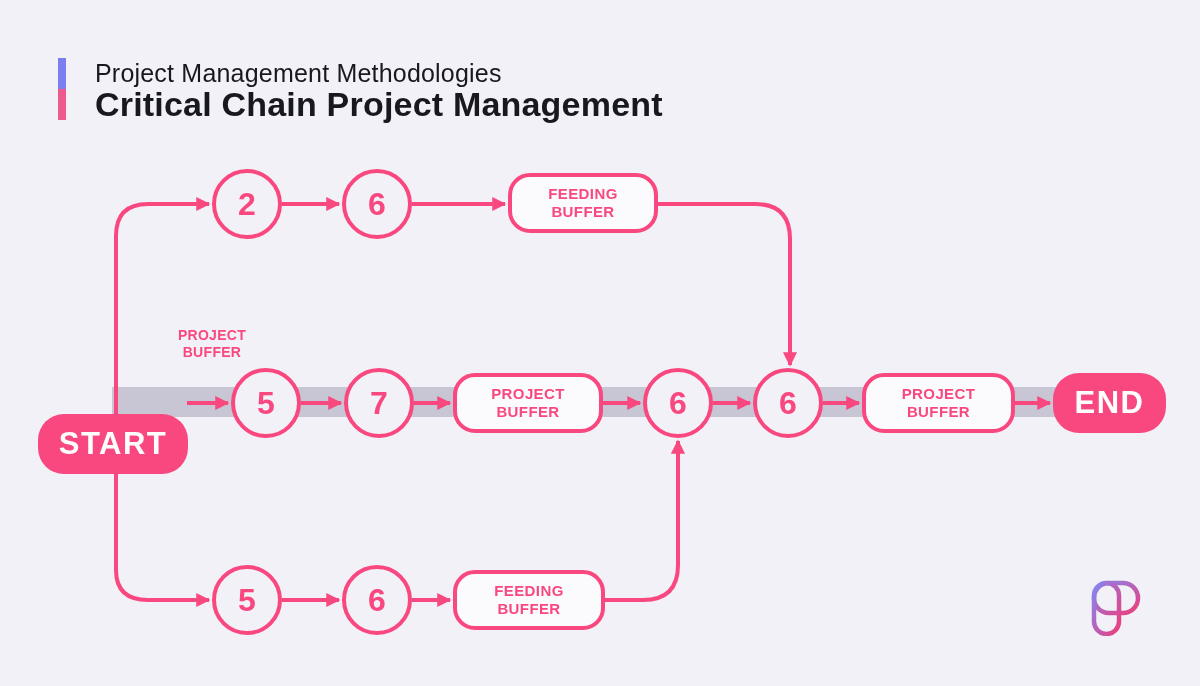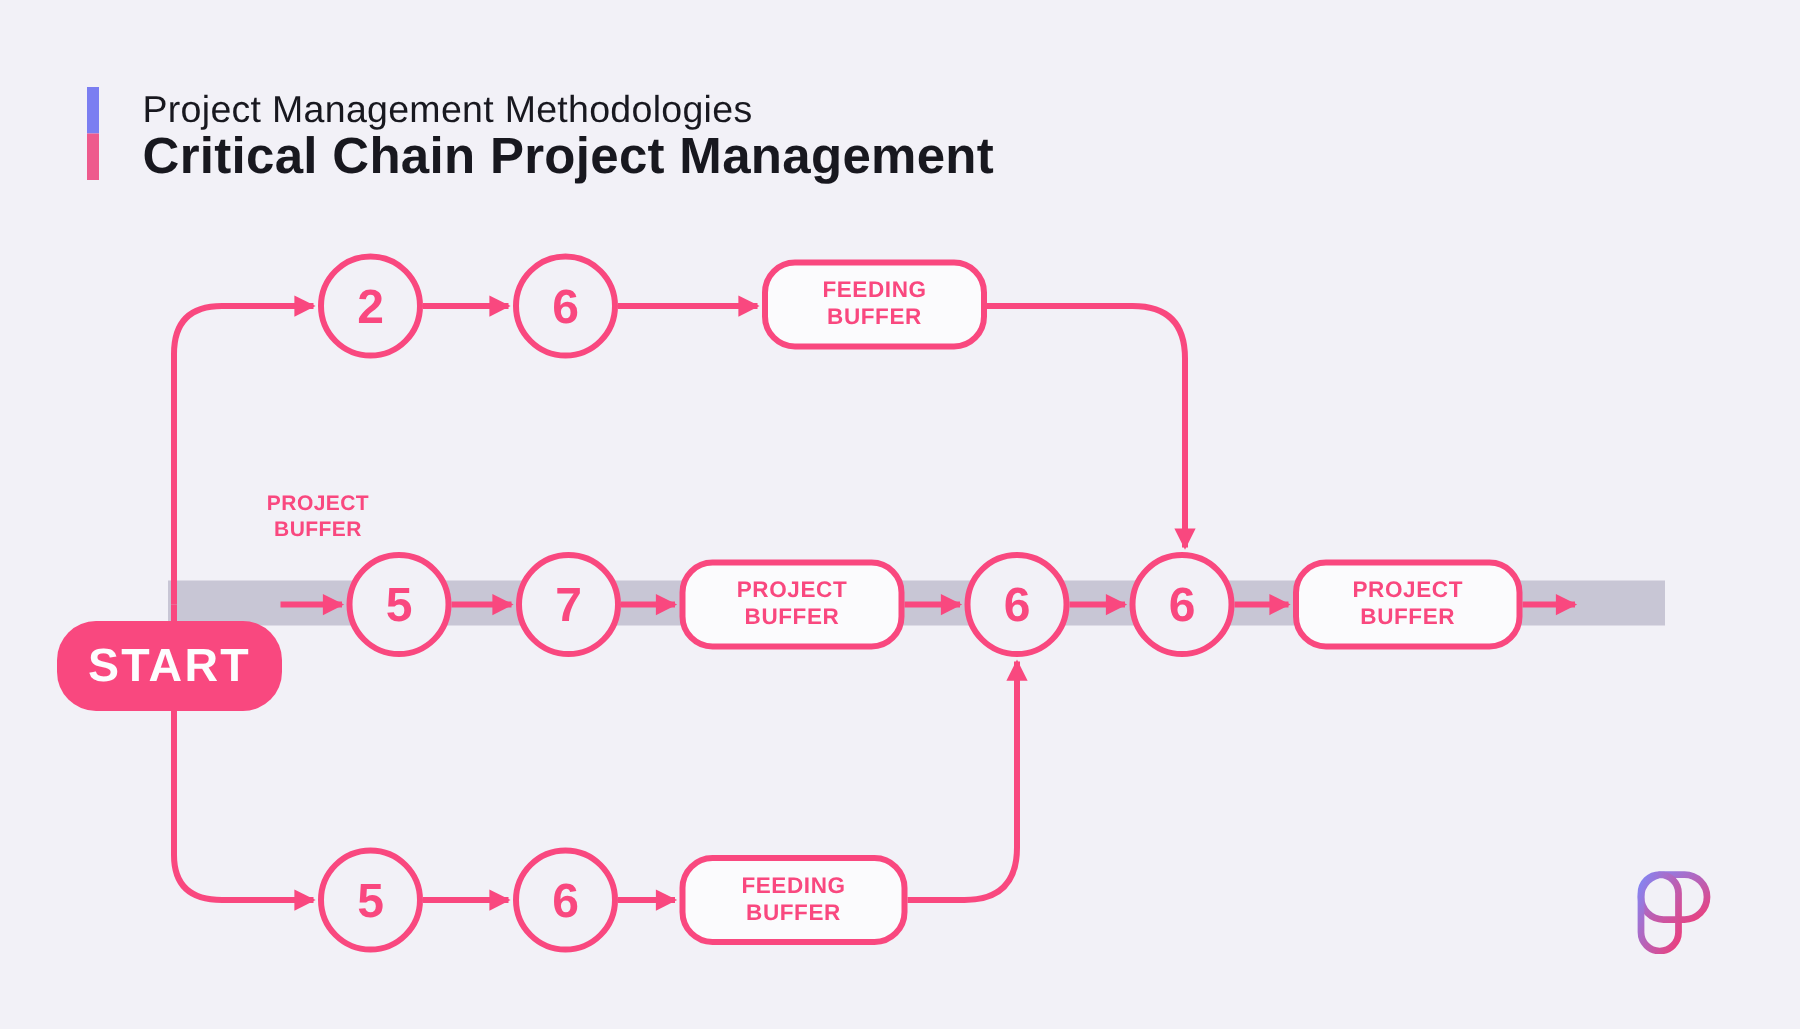--- a/index.html
+++ b/index.html
@@ -125,20 +125,21 @@
     <path class="wire" d="M823,403 H859" marker-end="url(#arrow)"></path>
     <path class="wire" d="M1015,403 H1050" marker-end="url(#arrow)"></path>
   </svg>
 
   <div class="chain-label">
     <span>PROJECT</span>
     <span>BUFFER</span>
   </div>
 
   <div class="node terminal" style="left:38px;top:373px;width:150px;height:60px;margin-top:41px;">START</div>
+  <div class="node terminal" style="left:1053px;top:373px;width:113px;height:60px;">END</div>
 
   <div class="node task-circle" style="left:212px;top:169px;">2</div>
   <div class="node task-circle" style="left:342px;top:169px;">6</div>
   <div class="node buffer" style="left:508px;top:173px;width:150px;height:60px;">
     <span>FEEDING</span>
     <span>BUFFER</span>
   </div>
 
   <div class="node task-circle" style="left:231px;top:368px;">5</div>
   <div class="node task-circle" style="left:344px;top:368px;">7</div>

